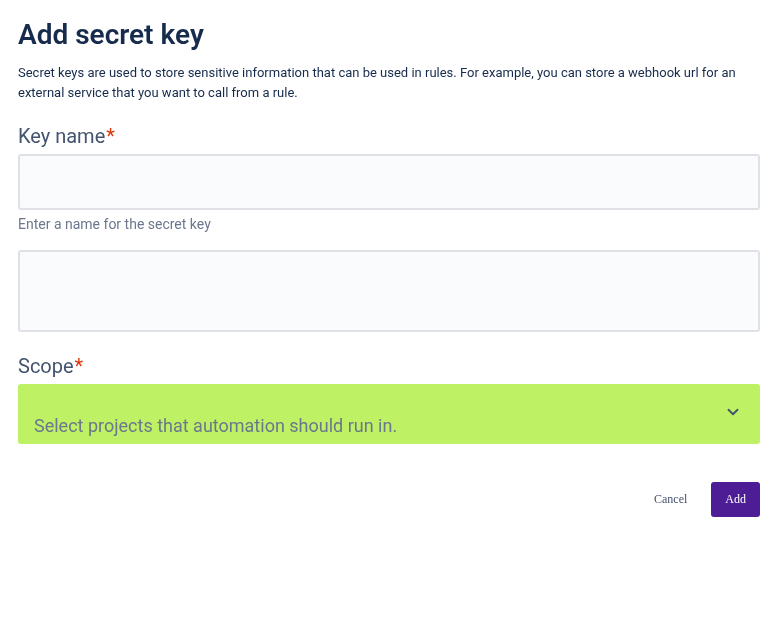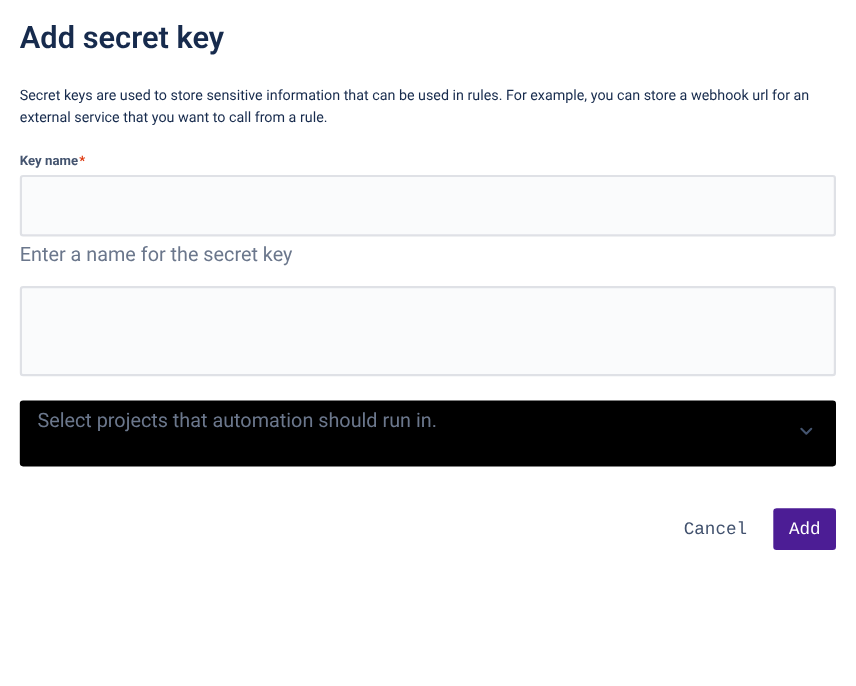--- a/index.html
+++ b/index.html
@@ -11,34 +11,34 @@
     font-family: -apple-system, BlinkMacSystemFont, "Segoe UI", Roboto, Helvetica, Arial, sans-serif;
     background: #ffffff;
     padding: 18px;
     width: 778px;
     color: #172B4D;
   }
   .title {
     font-size: 28px;
     font-weight: 600;
     color: #172B4D;
-    margin-bottom: 27px;
+    margin-bottom: 12px;
   }
   .description {
     font-size: 13px;
     line-height: 1.5;
     color: #172B4D;
     margin-bottom: 22px;
   }
   .field {
     margin-bottom: 18px;
   }
   .field-label {
-    font-size: 12px;
-    font-weight: 700;
+    font-size: 20px;
+    font-weight: 400;
     color: #44546F;
     margin-bottom: 6px;
     display: block;
   }
   .required-asterisk {
     color: #DE350B;
     margin-left: 1px;
   }
   .text-input {
     width: 100%;
@@ -56,63 +56,63 @@
     border: 2px solid #DFE1E6;
     border-radius: 3px;
     background: #FAFBFC;
     font-size: 15px;
     padding: 8px 12px;
     color: #172B4D;
     resize: none;
     font-family: inherit;
   }
   .help-text {
-    font-size: 18px;
+    font-size: 14px;
     color: #6B778C;
     margin-top: 6px;
   }
   .select-wrap {
     position: relative;
     width: 100%;
   }
   .select-input {
     width: 100%;
     height: 60px;
     border: none;
     border-radius: 3px;
-    background: #000000;
+    background: #bef264;
     font-size: 18px;
     padding: 8px 44px 8px 16px;
     color: #6B778C;
     display: flex;
-    align-items: flex-start;
+    align-items: flex-end;
     cursor: pointer;
   }
   .select-chevron {
     position: absolute;
     right: 18px;
     top: 50%;
     transform: translateY(-50%);
     pointer-events: none;
   }
   .footer {
     display: flex;
     justify-content: flex-end;
     align-items: center;
     gap: 10px;
     margin-top: 38px;
   }
   .btn {
     border: none;
     border-radius: 3px;
     padding: 10px 14px;
-    font-size: 16px;
+    font-size: 12px;
     font-weight: 500;
     cursor: pointer;
-    font-family: Liberation Mono, monospace;
+    font-family: Liberation Serif, serif;
   }
   .btn-secondary {
     background: transparent;
     color: #42526E;
   }
   .btn-primary {
     background: #4c1d95;
     color: #ffffff;
   }
 </style>
@@ -129,20 +129,23 @@
   </label>
   <input type="text" class="text-input" value="" style="">
   <div class="help-text">Enter a name for the secret key</div>
 </div>
 
 <div class="field">
   <textarea class="textarea-input" style=""></textarea>
 </div>
 
 <div class="field">
+  <label class="field-label">
+    <span>Scope</span><span class="required-asterisk">*</span>
+  </label>
   <div class="select-wrap">
     <div class="select-input">
       <span>Select projects that automation should run in.</span>
     </div>
     <span class="select-chevron">
       <svg width="18" height="18" viewBox="0 0 24 24" fill="none" stroke="#44546F" stroke-width="2.5" stroke-linecap="round" stroke-linejoin="round">
         <polyline points="6 9 12 15 18 9"></polyline>
       </svg>
     </span>
   </div>

